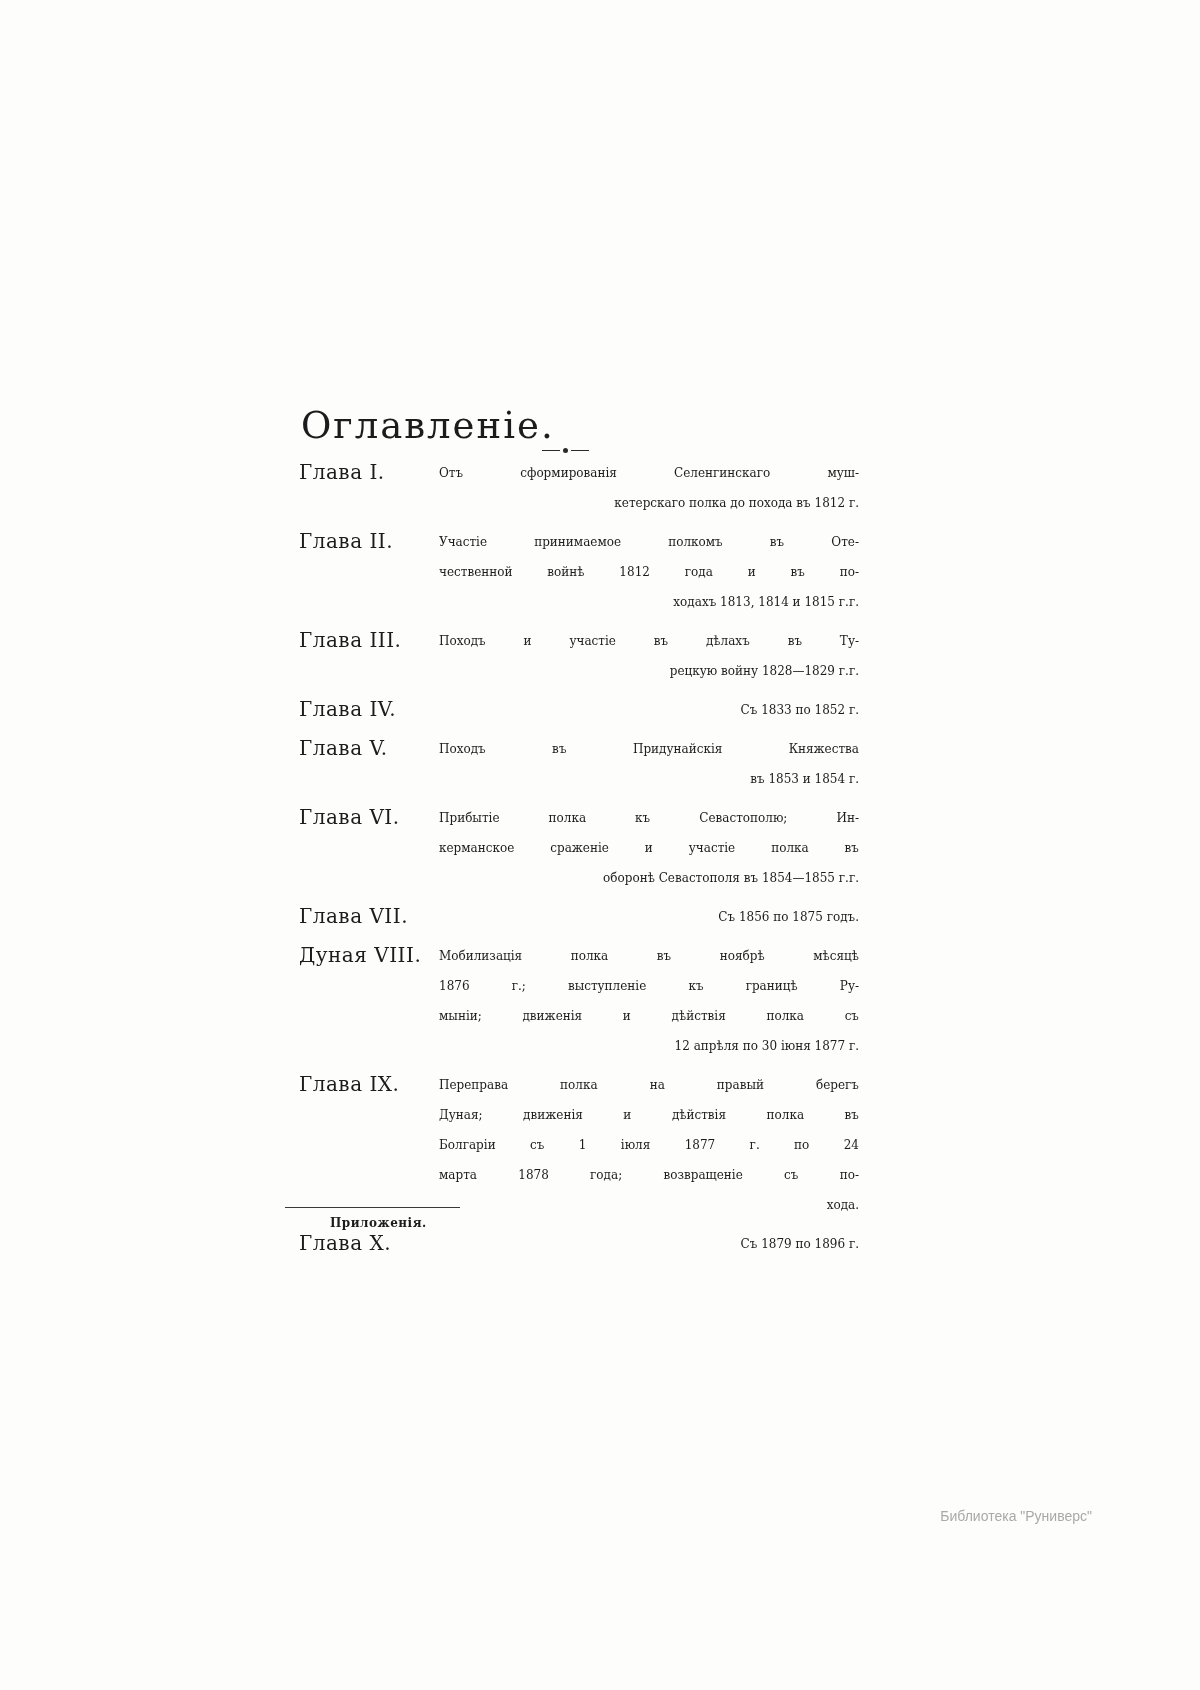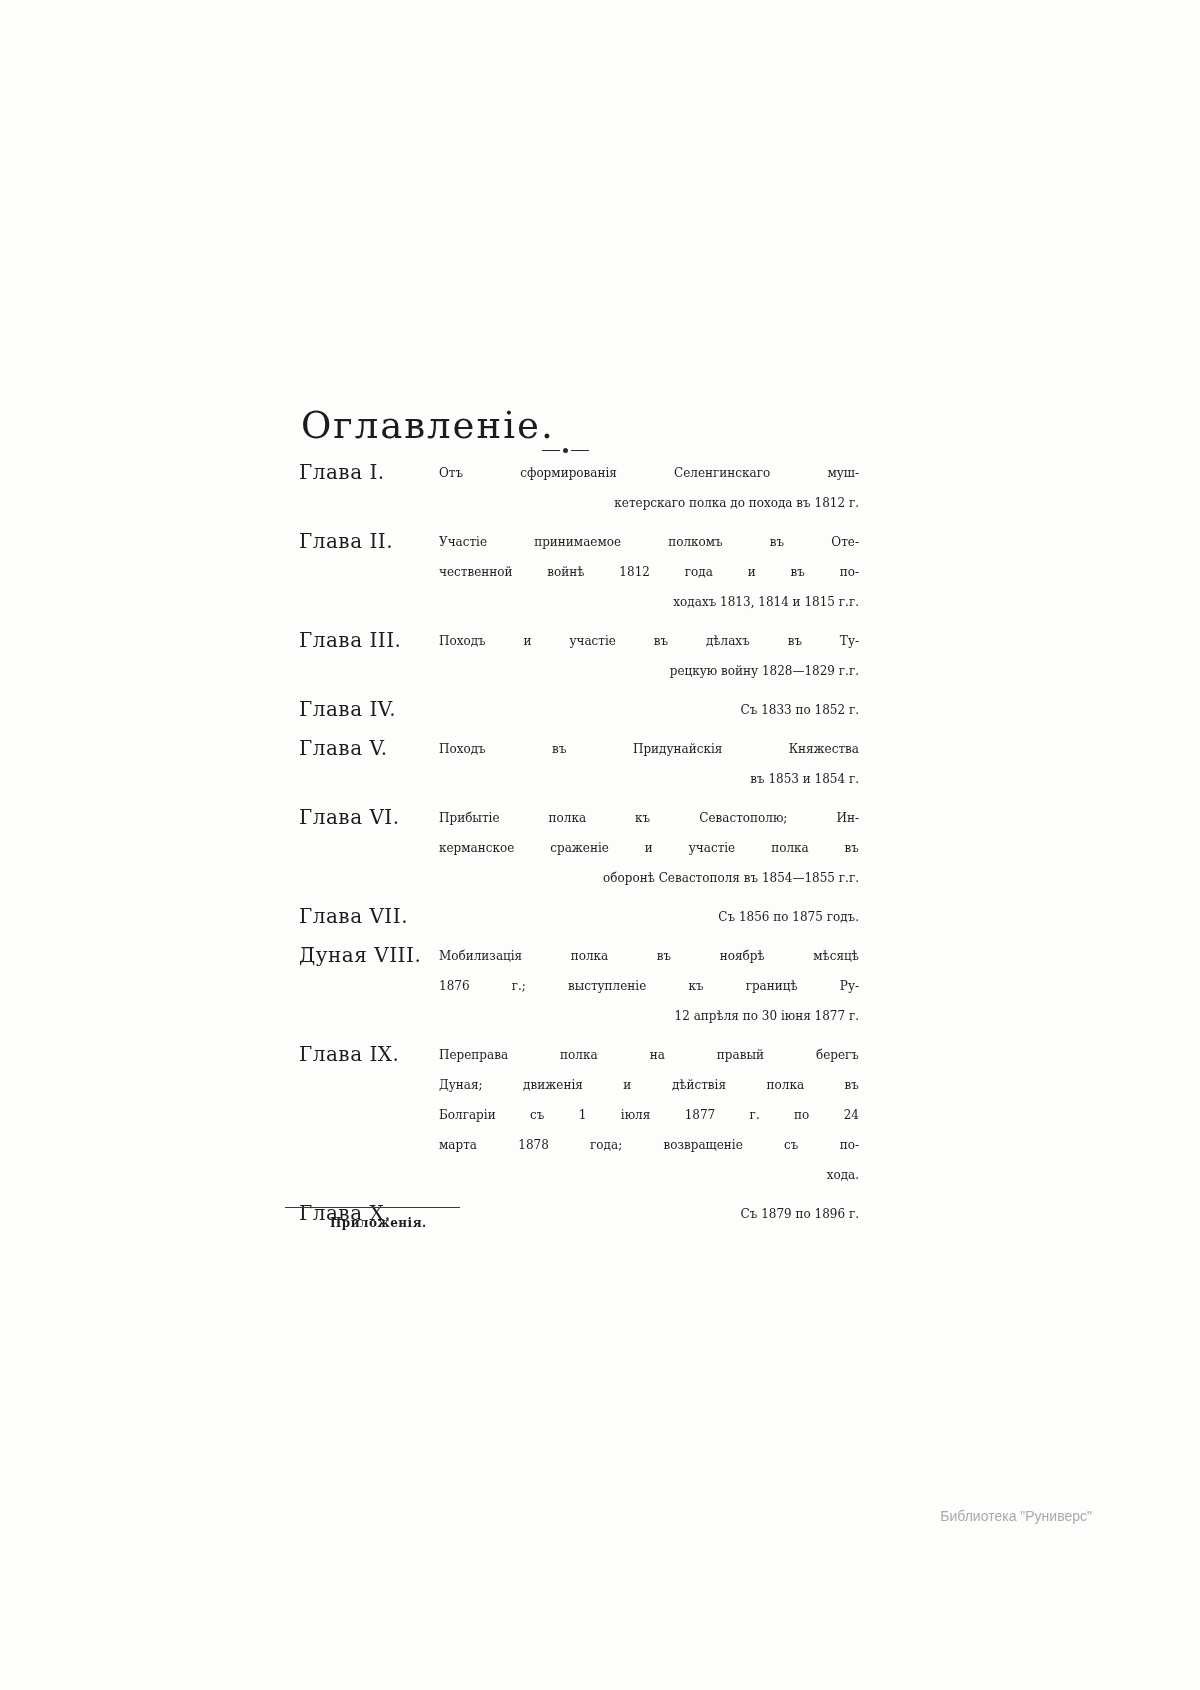--- a/index.html
+++ b/index.html
@@ -161,20 +161,21 @@
         <div class="label">Глава VII.</div>
         <div class="text">
           <div class="line">Съ 1856 по 1875 годъ.</div>
         </div>
       </div>
       <div class="entry">
         <div class="label">Дуная VIII.</div>
         <div class="text">
           <div class="line just">Мобилизація полка въ ноябрѣ мѣсяцѣ</div>
           <div class="line just">1876 г.; выступленіе къ границѣ Ру-</div>
+          <div class="line just">мыніи; движенія и дѣйствія полка съ</div>
           <div class="line">12 апрѣля по 30 іюня 1877 г.</div>
         </div>
       </div>
       <div class="entry">
         <div class="label">Глава IX.</div>
         <div class="text">
           <div class="line just">Переправа полка на правый берегъ</div>
           <div class="line just">Дуная; движенія и дѣйствія полка въ</div>
           <div class="line just">Болгаріи съ 1 іюля 1877 г. по 24</div>
           <div class="line just">марта 1878 года; возвращеніе съ по-</div>

